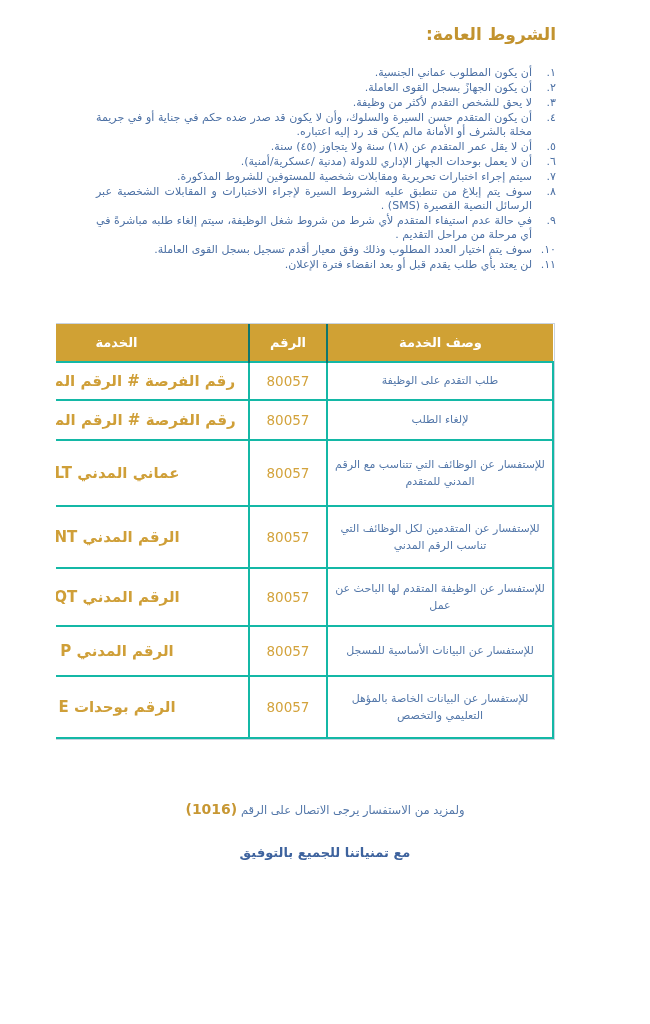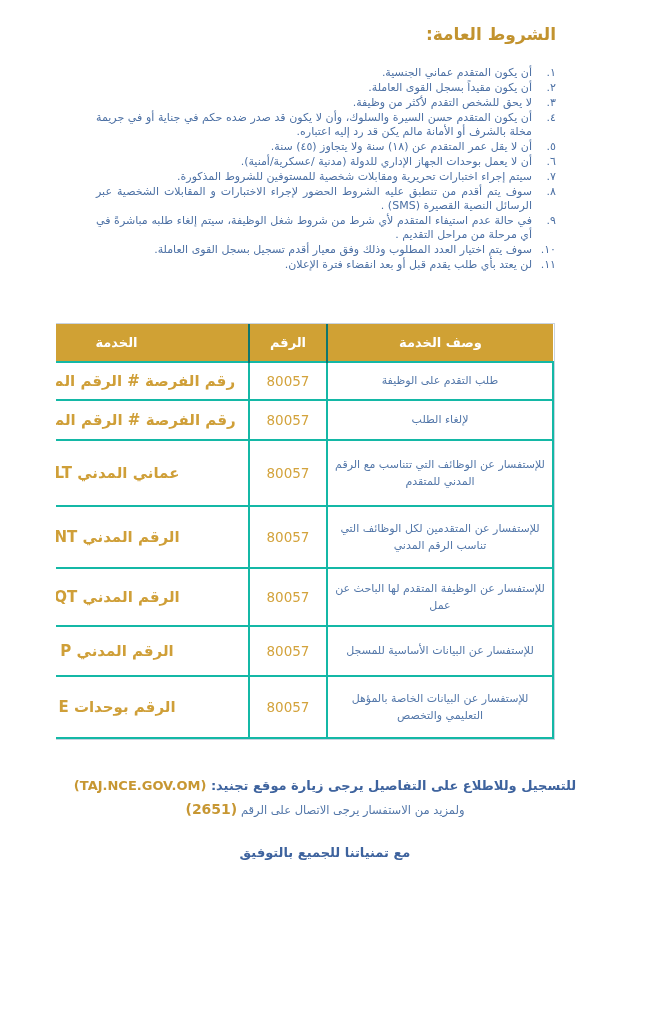--- a/index.html
+++ b/index.html
@@ -77,25 +77,25 @@
 </head>
 <body>
 
 <div class="page">
 
   <h1 class="title">الشروط العامة:</h1>
 
   <div class="conditions">
     <div class="cond">
       <span class="num">١.</span>
-      <div class="txt">أن يكون المتقدم عماني الجنسية.</div>
+      <div class="txt">أن يكون المطلوب عماني الجنسية.</div>
     </div>
     <div class="cond">
       <span class="num">٢.</span>
-      <div class="txt">أن يكون مقيداً بسجل القوى العاملة.</div>
+      <div class="txt">أن يكون الجهازً بسجل القوى العاملة.</div>
     </div>
     <div class="cond">
       <span class="num">٣.</span>
       <div class="txt">لا يحق للشخص التقدم لأكثر من وظيفة.</div>
     </div>
     <div class="cond">
       <span class="num">٤.</span>
       <div class="txt">أن يكون المتقدم حسن السيرة والسلوك، وأن لا يكون قد صدر ضده حكم في جناية أو في جريمة مخلة بالشرف أو الأمانة مالم يكن قد رد إليه اعتباره.</div>
     </div>
     <div class="cond">
@@ -105,21 +105,21 @@
     <div class="cond">
       <span class="num">٦.</span>
       <div class="txt">أن لا يعمل بوحدات الجهاز الإداري للدولة (مدنية /عسكرية/أمنية).</div>
     </div>
     <div class="cond">
       <span class="num">٧.</span>
       <div class="txt">سيتم إجراء اختبارات تحريرية ومقابلات شخصية للمستوفين للشروط المذكورة.</div>
     </div>
     <div class="cond">
       <span class="num">٨.</span>
-      <div class="txt">سوف يتم أقدم من تنطبق عليه الشروط الحضور لإجراء الاختبارات و المقابلات الشخصية عبر الرسائل النصية القصيرة (SMS) .</div>
+      <div class="txt">سوف يتم إبلاغ من تنطبق عليه الشروط السيرة لإجراء الاختبارات و المقابلات الشخصية عبر الرسائل النصية القصيرة (SMS) .</div>
     </div>
     <div class="cond">
       <span class="num">٩.</span>
       <div class="txt">في حالة عدم استيفاء المتقدم لأي شرط من شروط شغل الوظيفة، سيتم إلغاء طلبه مباشرةً في أي مرحلة من مراحل التقديم .</div>
     </div>
     <div class="cond">
       <span class="num">١٠.</span>
       <div class="txt">سوف يتم اختيار العدد المطلوب وذلك وفق معيار أقدم تسجيل بسجل القوى العاملة.</div>
     </div>
     <div class="cond">
@@ -176,23 +176,22 @@
         </tr>
         <tr>
           <td class="desc">للإستفسار عن البيانات الخاصة بالمؤهل التعليمي والتخصص</td>
           <td class="num">80057</td>
           <td class="svc">الرقم بوحدات E</td>
         </tr>
       </tbody>
     </table>
   </div>
 
-  <p class="footer1"><span>للتسجيل وللاطلاع على التفاصيل يرجى زيارة موقع تجنيد:</span> <span class="gold" dir="ltr">(TAJ.NCE.GOV.OM)</span></p>
 
-  <p class="footer2"><span>ولمزيد من الاستفسار يرجى الاتصال على الرقم</span> <span class="gold" dir="ltr">(2651)</span></p>
+  <p class="footer2"><span>ولمزيد من الاستفسار يرجى الاتصال على الرقم</span> <span class="gold" dir="ltr">(1016)</span></p>
 
   <p class="closing">مع تمنياتنا للجميع بالتوفيق</p>
 
   <div class="scroll-track">
     <div class="scroll-thumb"></div>
   </div>
 
 </div>
 
 </body></html>

